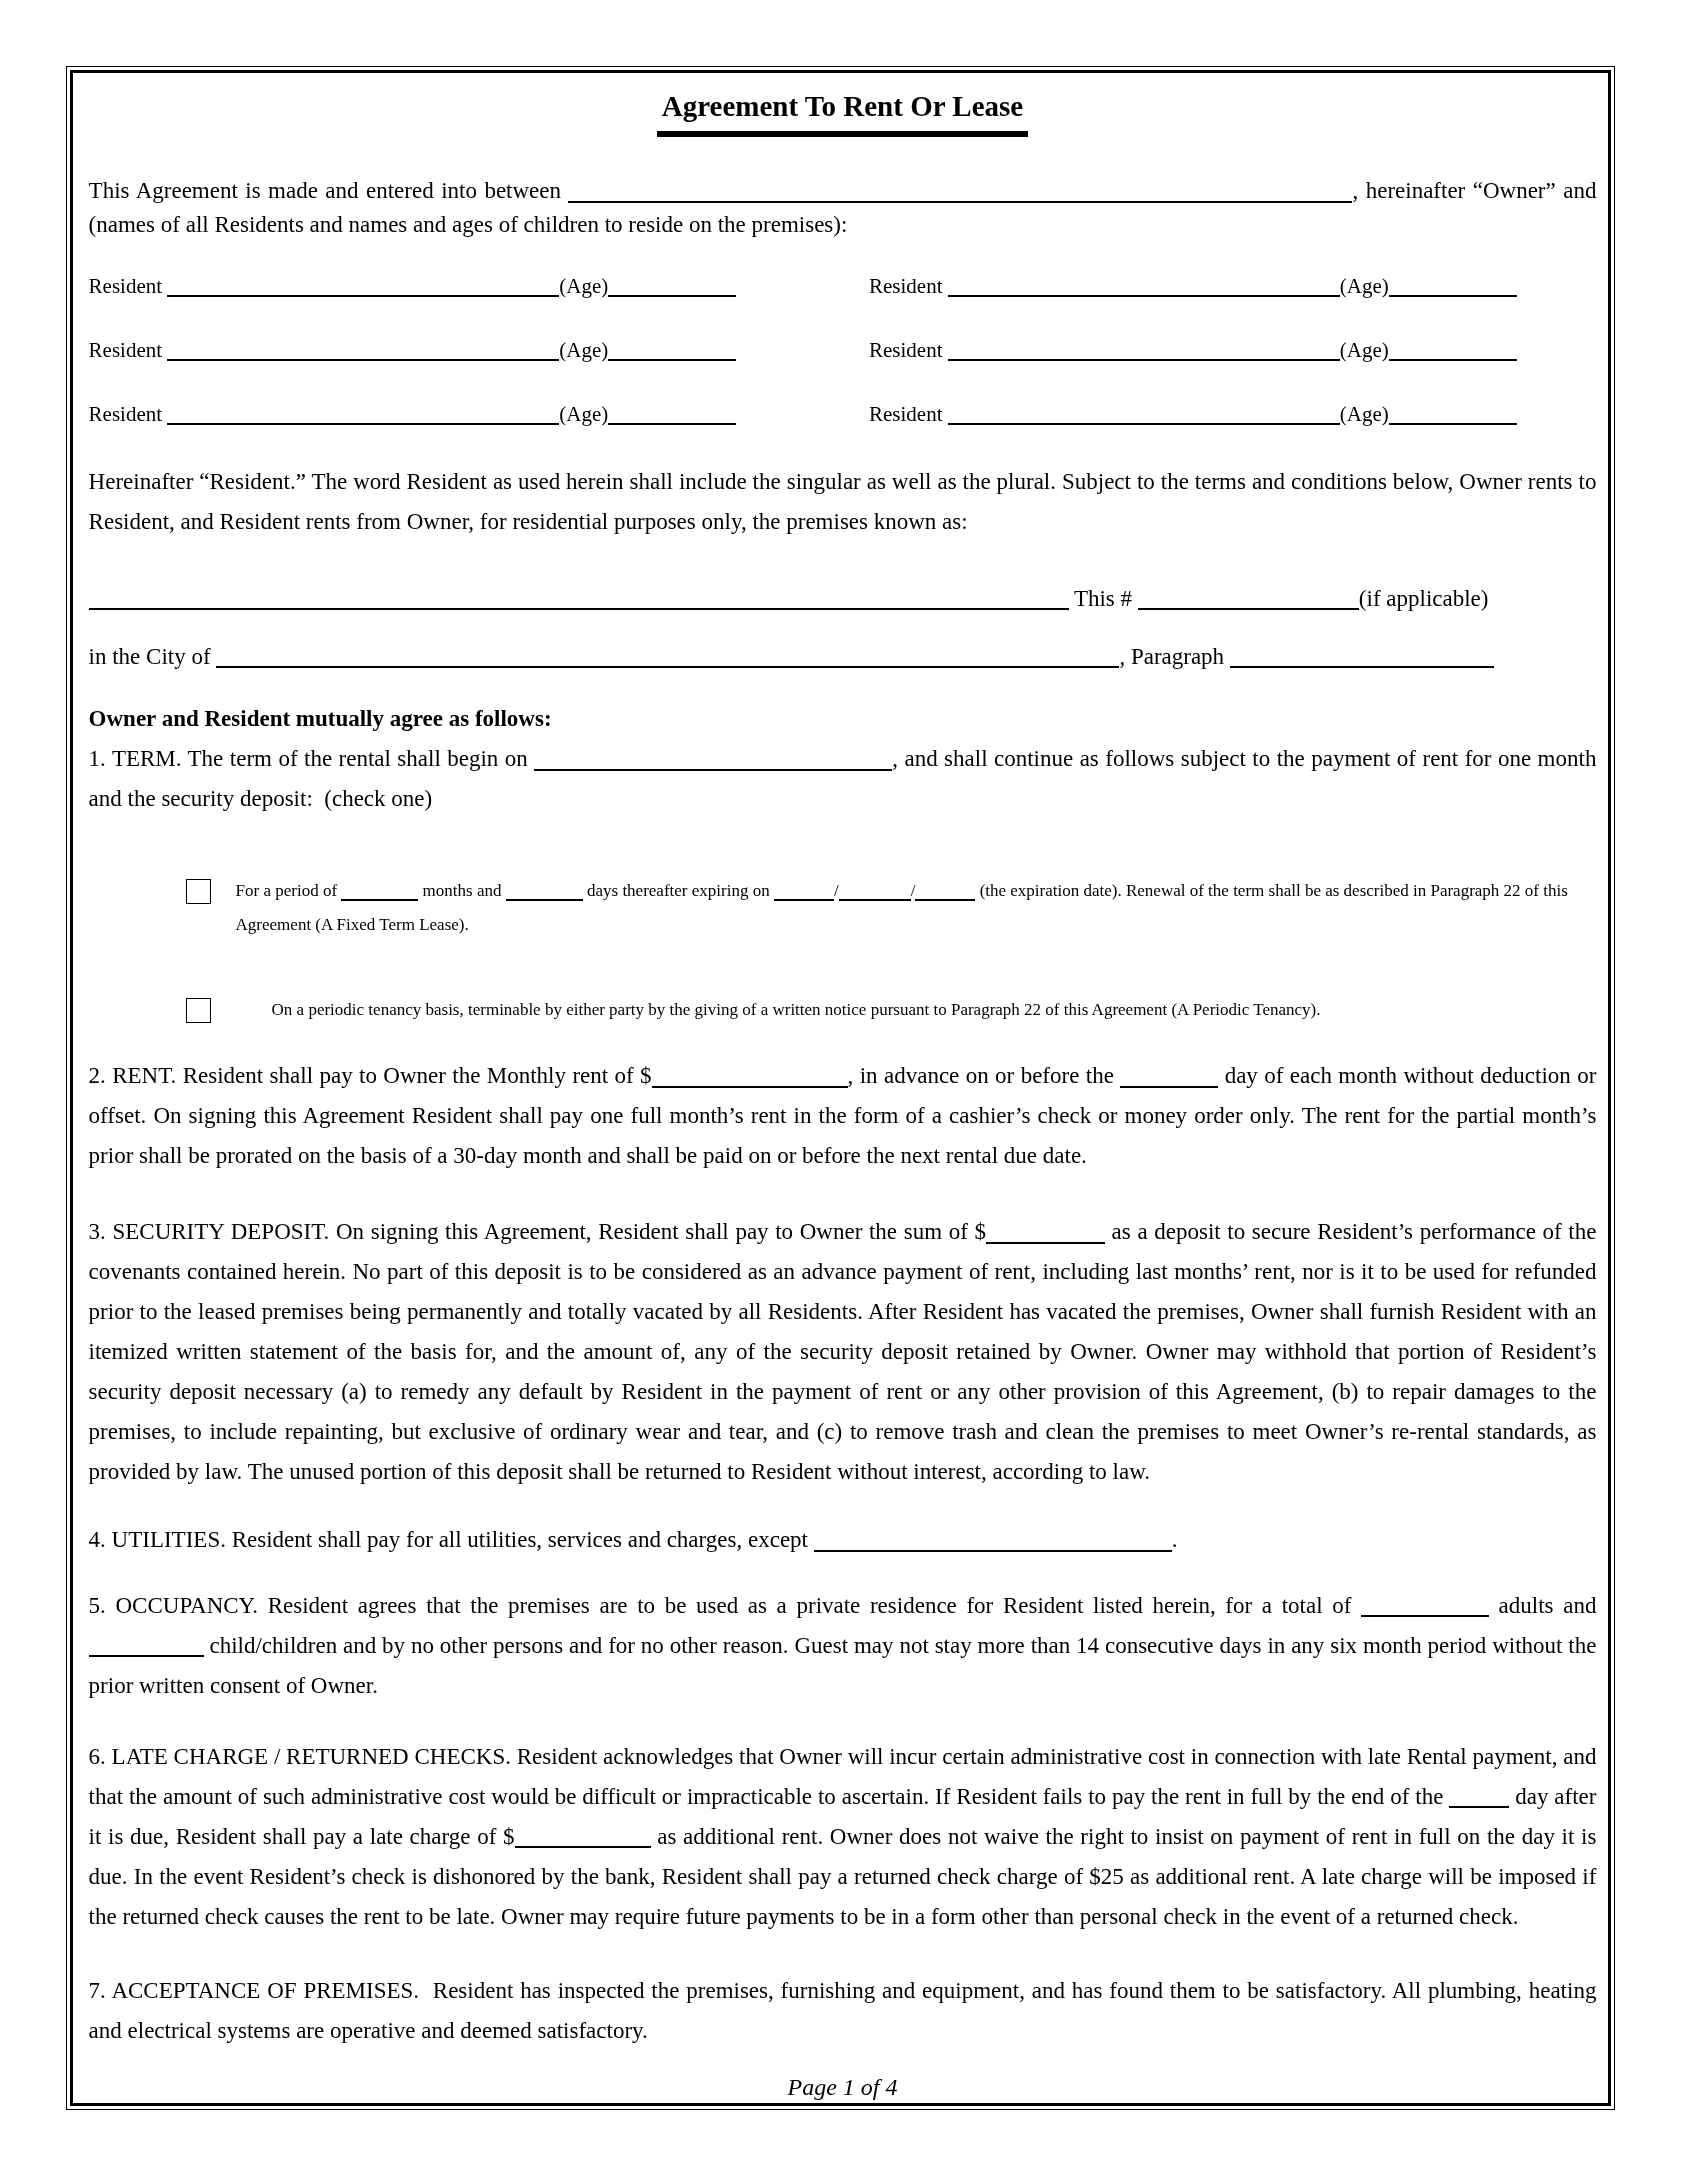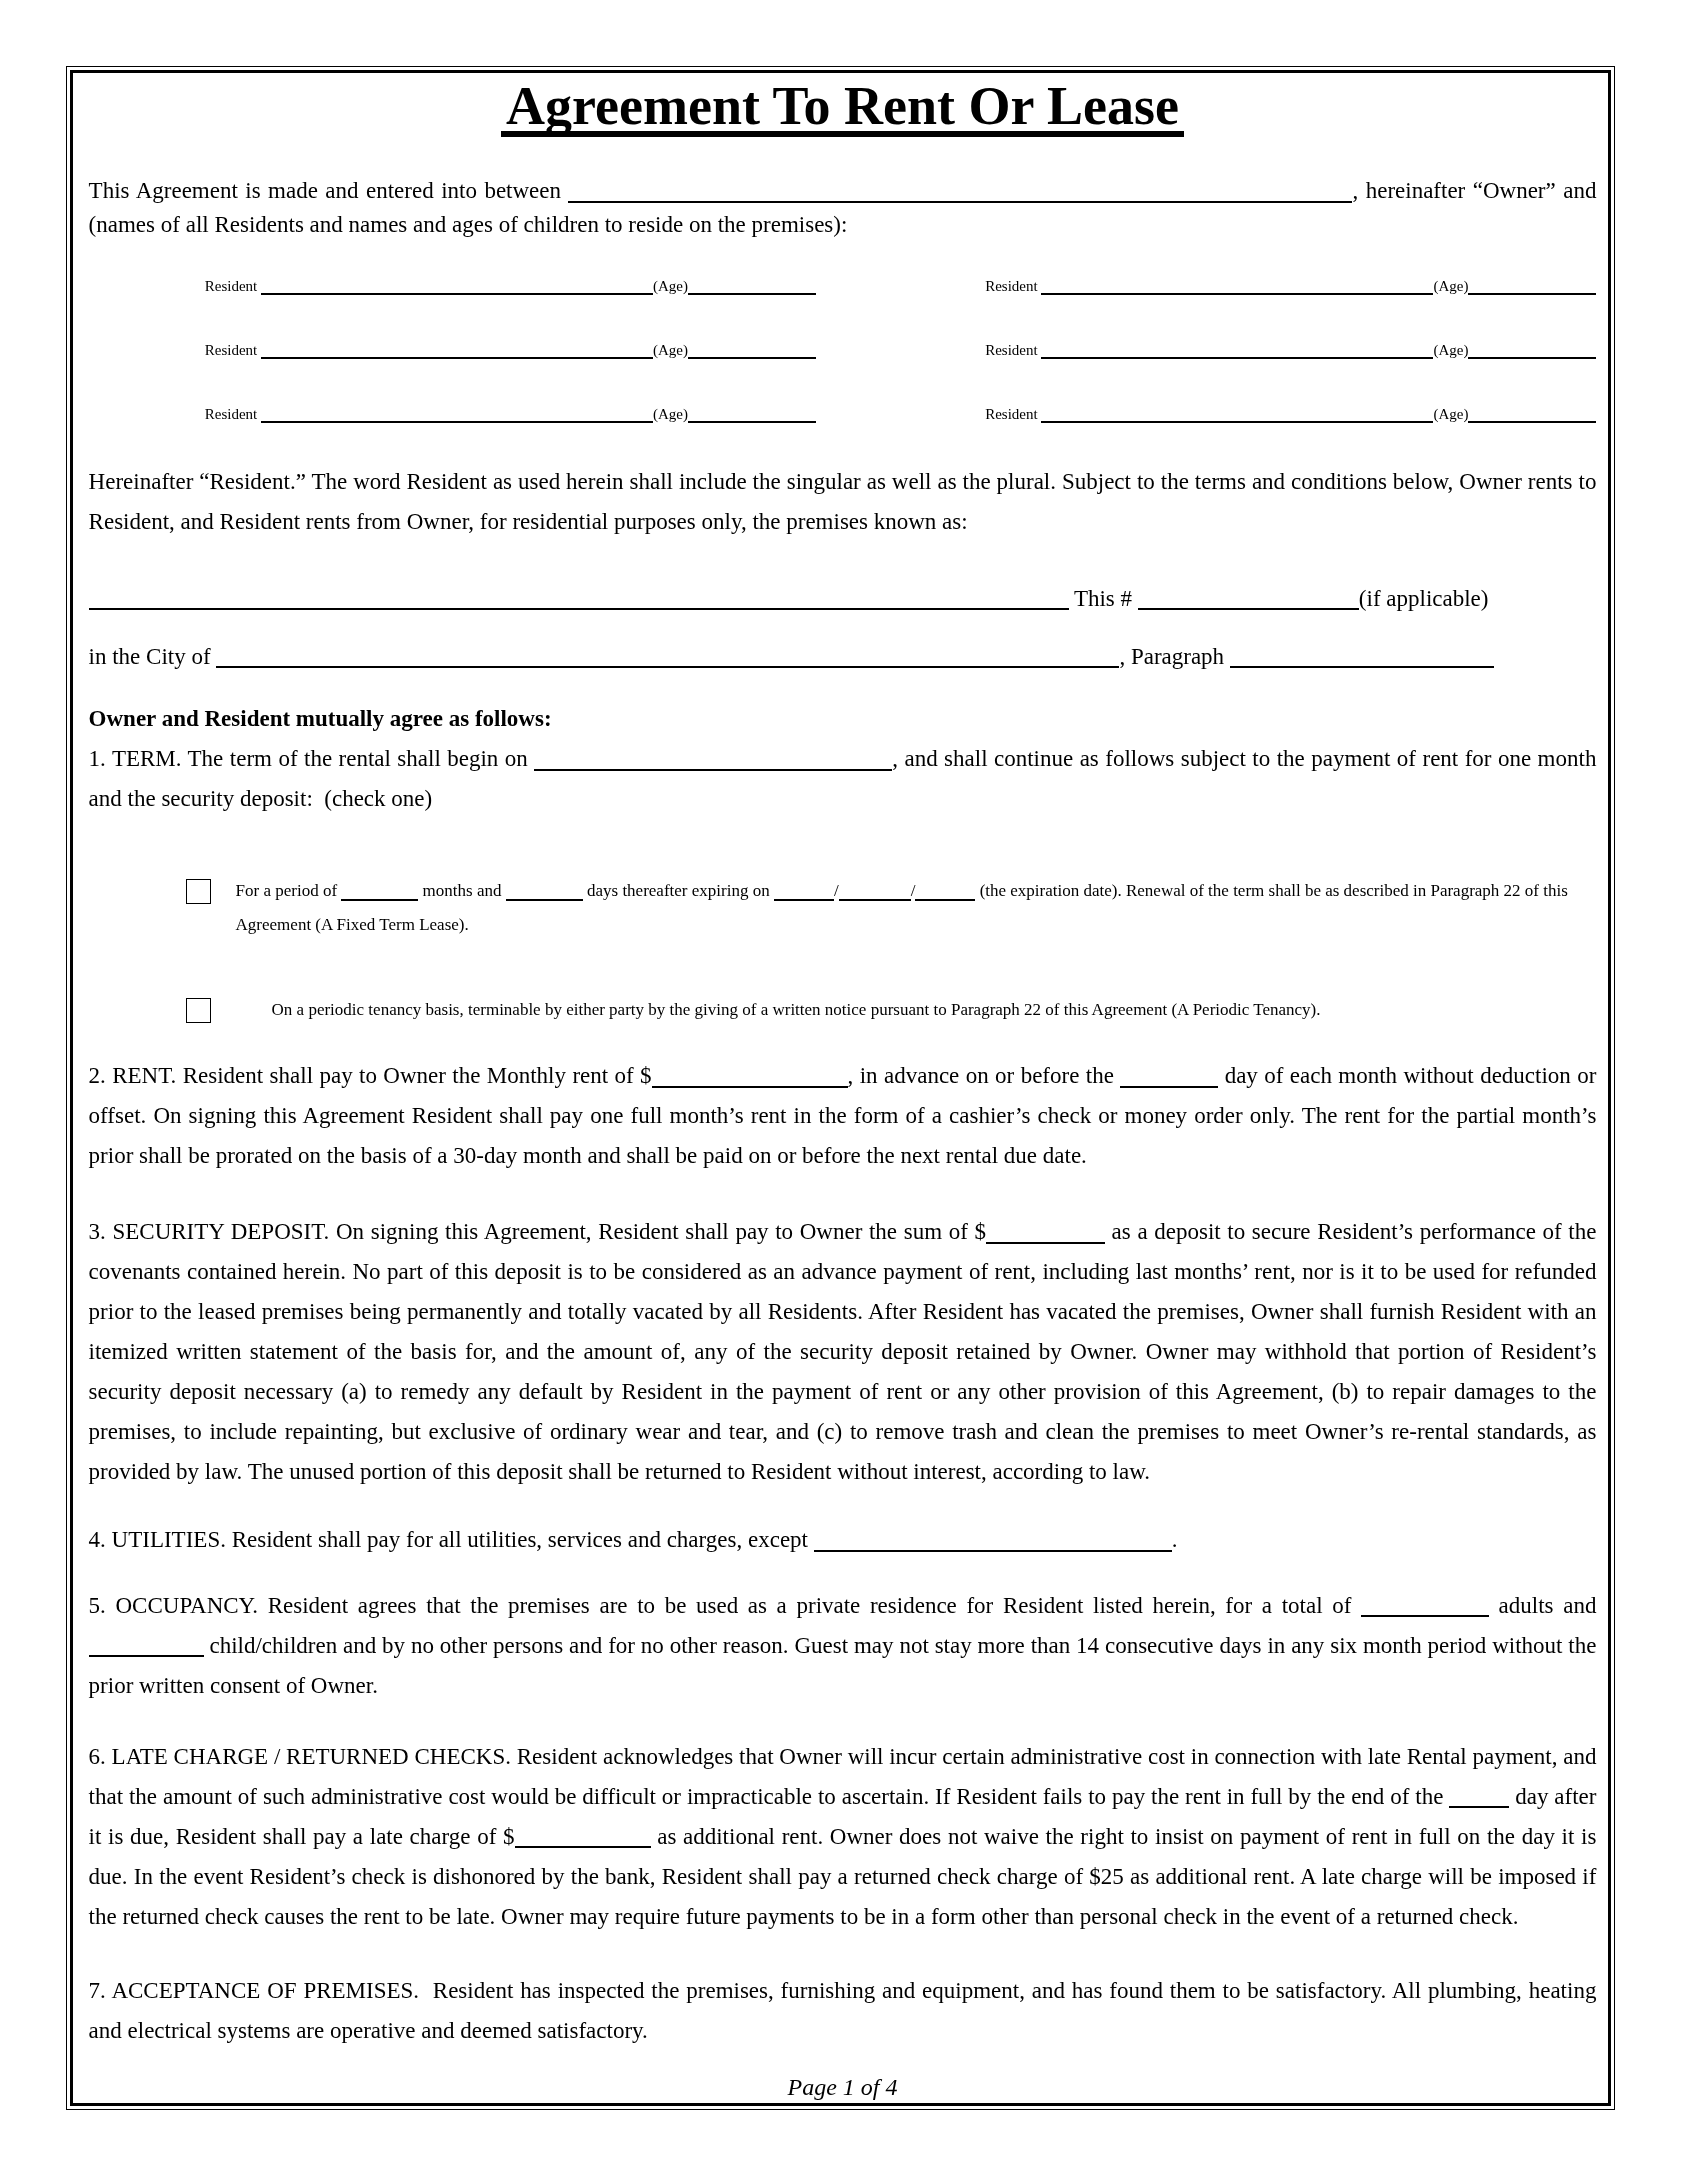--- a/index.html
+++ b/index.html
@@ -2,30 +2,30 @@
 <html style="font-size:13.6px"><head>
 <meta charset="utf-8">
 <style>
   html,body{margin:0;padding:0;background:#ffffff;}
   #canvas{position:relative;width:1685px;height:2181px;background:#ffffff;color:#000;
           font-family:"Liberation Serif","DejaVu Serif",serif;}
   .page{position:absolute;left:66px;top:66px;width:1549px;height:2044px;
         border:1.7px solid #000;box-sizing:border-box;}
   .page-inner{position:absolute;top:2.6px;left:2.6px;right:2.6px;bottom:2.6px;
         border:3.4px solid #000;box-sizing:border-box;padding:0 12px 0 16px;overflow:hidden;}
-  h1.title{margin:10.2px 0 0 0;text-align:center;font-size:54px;line-height:47px;font-weight:bold;font-family:Liberation Serif, serif;}
+  h1.title{margin:10.2px 0 0 0;text-align:center;font-size:29px;line-height:47px;font-weight:bold;font-family:Liberation Serif, serif;}
   .title-underline{display:inline-block;border-bottom:6px solid #000;padding:0 5.1px 1.7px 5.1px;}
   p{margin:0;}
   .para{font-size:23px;line-height:40px;text-align:justify;}
   .lh40{line-height:34px;}
   .b{font-weight:normal;}
   .blank{display:inline-block;height:1em;border-bottom:2.6px solid #000;vertical-align:-4.3px;}
   .m-intro{margin-top:37px;}
   .res-grid{display:grid;grid-template-columns:1fr 1fr;column-gap:53px;row-gap:30px;margin-top:26.4px;}
-  .res-cell{font-size:15px;line-height:34px;white-space:nowrap;text-align:right;}
+  .res-cell{font-size:21px;line-height:34px;white-space:nowrap;}
   .m-herein{margin-top:31px;}
   .m-premises{margin-top:40px;}
   .m-city{margin-top:24px;}
   .m-agree{margin-top:25.6px;font-weight:bold;}
   .m-term{margin-top:0;}
   .opt{display:flex;margin-left:97px;}
   .opt1{margin-top:55px;}
   .opt2{margin-top:51px;gap:36px;}
   .cb{flex:none;width:23px;height:23px;border:1.7px solid #000;margin:4.3px 25px 0 0;background:#fff;}
   .opt-text{flex:1;font-size:17px;line-height:34px;text-align:left;}

